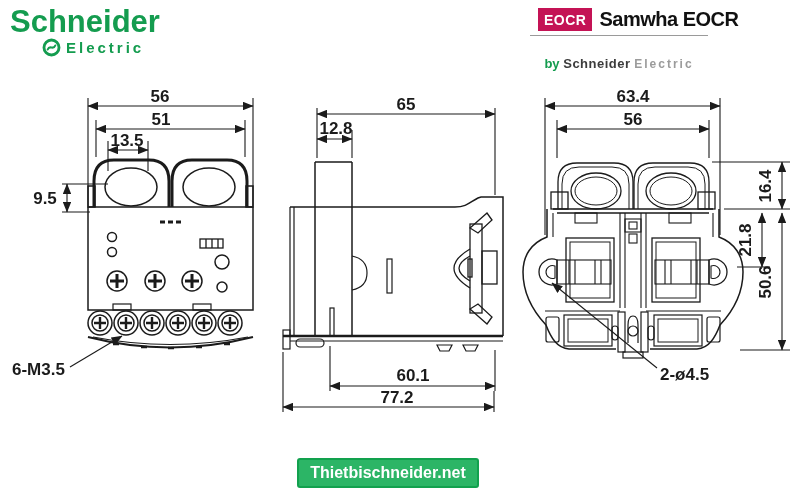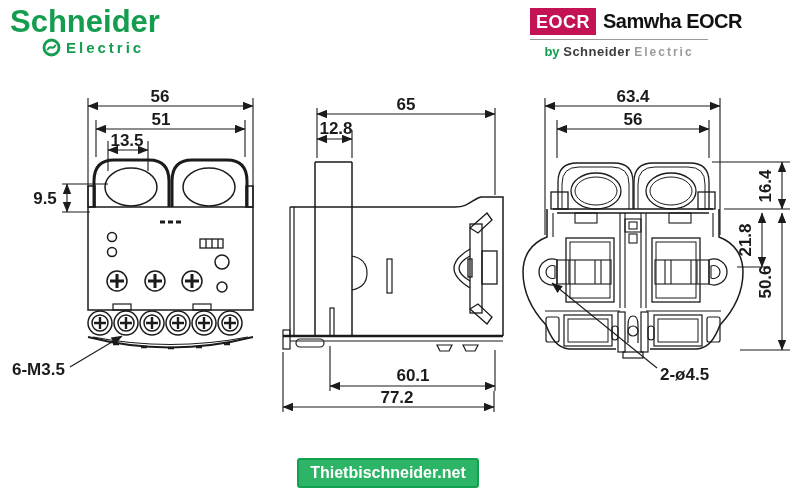--- a/index.html
+++ b/index.html
@@ -10,24 +10,24 @@
   .notetxt{font-size:17px;}
   
   .header{position:absolute;left:0;top:0;width:720px;height:70px;}
   .schneider-logo{position:absolute;left:10px;top:6px;color:#149c4f;}
   .sch-name{font-size:31px;font-weight:bold;letter-spacing:0px;line-height:1;}
   .sch-sub{display:flex;align-items:center;gap:5px;margin-left:32px;margin-top:1px;}
   .sch-sub .sch-word{font-size:15px;font-weight:bold;letter-spacing:3px;color:#149c4f;}
   .sch-icon{width:19px;height:19px;}
   .samwha-logo{position:absolute;right:12px;top:8px;width:178px;}
   .samwha-row{display:flex;align-items:center;gap:7px;}
-  .eocr-badge{background:#c41355;color:#ffffff;font-weight:bold;font-size:18px;
-              padding:5px 6px 4px 6px;letter-spacing:0.5px;line-height:1;}
+  .eocr-badge{background:#c41355;color:#ffffff;font-weight:bold;font-size:14px;
+              padding:5px 6px 4px 6px;letter-spacing:0.5px;line-height:1;margin-left:8px;}
   .samwha-title{font-size:20px;font-weight:bold;color:#111111;letter-spacing:-0.5px;white-space:nowrap;}
-  .samwha-byline{border-top:1px solid #9a9a9a;margin-top:4px;padding-top:4px;
+  .samwha-byline{border-top:1px solid #9a9a9a;margin-top:4px;padding-top:20px;
                  text-align:center;font-size:13px;white-space:nowrap;}
   .samwha-byline .by{color:#149c4f;font-weight:bold;}
   .samwha-byline .brand{color:#3c3c3c;font-weight:bold;letter-spacing:0.5px;}
   .samwha-byline .suffix{color:#9b9b9b;font-weight:bold;letter-spacing:2px;font-size:12px;}
   
   .site-button{position:absolute;left:297px;top:458px;width:182px;height:30px;
                background:#2cb566;border:2px solid #12a14e;border-radius:3px;
                color:#ffffff;font-size:16px;font-weight:bold;display:flex;
                align-items:center;justify-content:center;cursor:pointer;box-sizing:border-box;}
 </style>

